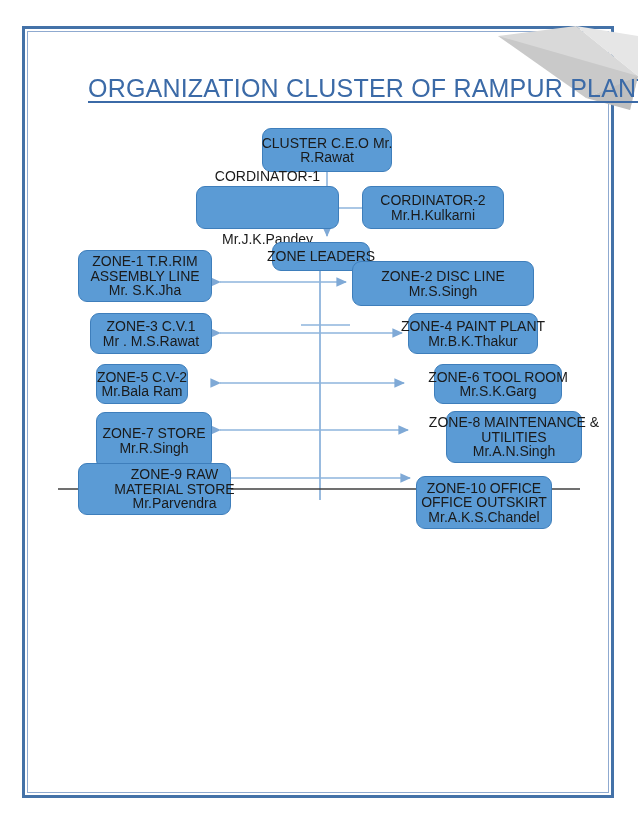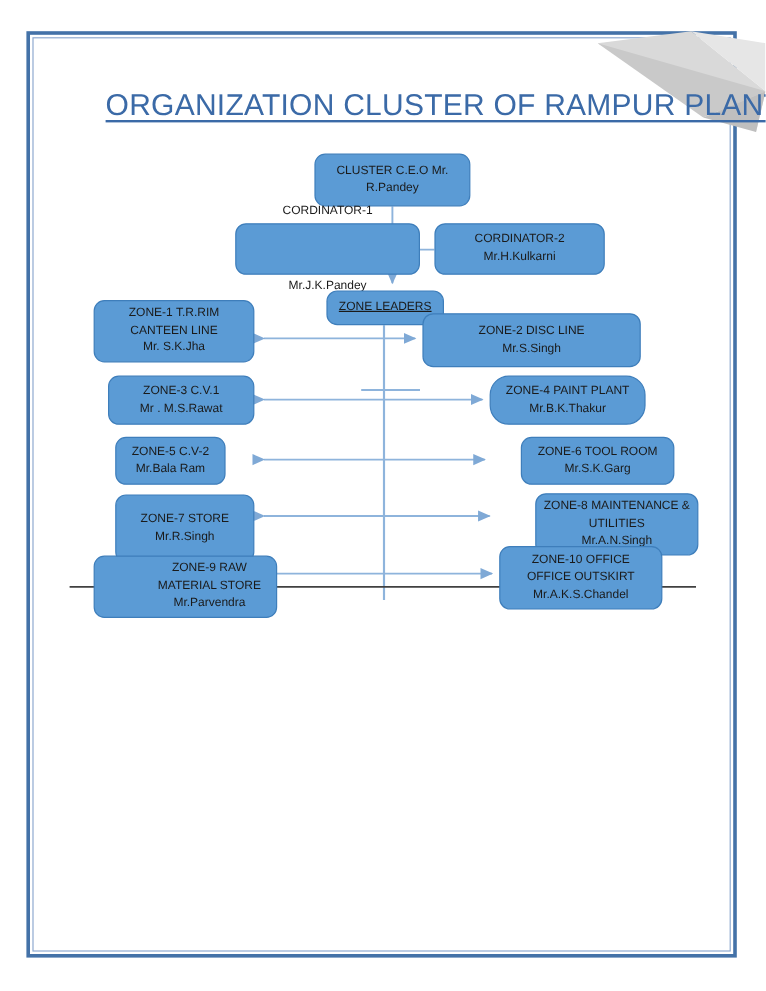--- a/index.html
+++ b/index.html
@@ -82,43 +82,43 @@
     background: #5B9BD5;
     border: 1px solid #3E7EBB;
     border-radius: 9px;
     box-sizing: border-box;
     display: flex;
     flex-direction: column;
     align-items: center;
     justify-content: center;
     text-align: center;
     color: #1a1a1a;
-    font-size: 10px;
+    font-size: 14px;
     line-height: 14.5px;
     padding: 2px 4px;
   }
   .node .ln { display: block; white-space: nowrap; }
 
   
   #node-ceo          { left: 262px; top: 128px; width: 130px; height: 44px; }
-  #node-coord1       { left: 196px; top: 186px; width: 154px; height: 43px; gap: 48px; }
+  #node-coord1       { left: 196px; top: 186px; width: 143px; height: 43px; gap: 48px; }
   #node-coord2       { left: 362px; top: 186px; width: 142px; height: 43px; }
-  #node-zone-leaders { left: 272px; top: 242px; width: 98px; height: 29px; text-decoration: underline; }
+  #node-zone-leaders { left: 272px; top: 242px; width: 98px; height: 29px; }
 
   #node-zone1  { left: 78px;  top: 250px; width: 134px; height: 52px; }
   #node-zone3  { left: 90px;  top: 313px; width: 122px; height: 41px; }
   #node-zone5  { left: 96px;  top: 364px; width: 92px; height: 40px; }
   #node-zone7  { left: 96px;  top: 412px; width: 116px; height: 57px; }
   #node-zone9  { left: 78px;  top: 463px; width: 153px; height: 52px; padding-left: 44px; }
 
   #node-zone2  { left: 352px; top: 261px; width: 182px; height: 45px; }
-  #node-zone4  { left: 408px; top: 313px; width: 130px; height: 41px; border-radius: 16px; }
+  #node-zone4  { left: 408px; top: 313px; width: 130px; height: 41px; }
   #node-zone6  { left: 434px; top: 364px; width: 128px; height: 40px; }
   #node-zone8  { left: 414px; top: 411px; width: 136px; height: 52px; margin-left: 32px; }
-  #node-zone10 { left: 416px; top: 455px; width: 136px; height: 53px; }
+  #node-zone10 { left: 416px; top: 476px; width: 136px; height: 53px; }
 </style>
 </head>
 <body>
 
 <div id="page">
 
   <div class="border-outer"></div>
   <div class="border-inner"></div>
 
   <svg class="corner-fold" viewBox="0 0 148 108">
@@ -158,40 +158,40 @@
       <line x1="220" y1="383" x2="404" y2="383" marker-start="url(#ar-l)" marker-end="url(#ar-r)"></line>
       <line x1="220" y1="430" x2="408" y2="430" marker-start="url(#ar-l)" marker-end="url(#ar-r)"></line>
       <line x1="220" y1="478" x2="410" y2="478" marker-start="url(#ar-l)" marker-end="url(#ar-r)"></line>
     </g>
 
     <line x1="58" y1="489" x2="580" y2="489" stroke="#404040" stroke-width="1.4"></line>
   </svg>
 
   <div class="node" id="node-ceo">
     <span class="ln">CLUSTER C.E.O Mr.</span>
-    <span class="ln">R.Pandey</span>
+    <span class="ln">R.Rawat</span>
   </div>
 
   <div class="node" id="node-coord1">
     <span class="ln">CORDINATOR-1</span>
     <span class="ln">Mr.J.K.Pandey</span>
   </div>
 
   <div class="node" id="node-coord2">
     <span class="ln">CORDINATOR-2</span>
     <span class="ln">Mr.H.Kulkarni</span>
   </div>
 
   <div class="node" id="node-zone-leaders">
     <span class="ln">ZONE LEADERS</span>
   </div>
 
   <div class="node" id="node-zone1">
     <span class="ln">ZONE-1 T.R.RIM</span>
-    <span class="ln">CANTEEN LINE</span>
+    <span class="ln">ASSEMBLY LINE</span>
     <span class="ln">Mr. S.K.Jha</span>
   </div>
 
   <div class="node" id="node-zone2">
     <span class="ln">ZONE-2 DISC LINE</span>
     <span class="ln">Mr.S.Singh</span>
   </div>
 
   <div class="node" id="node-zone3">
     <span class="ln">ZONE-3 C.V.1</span>

